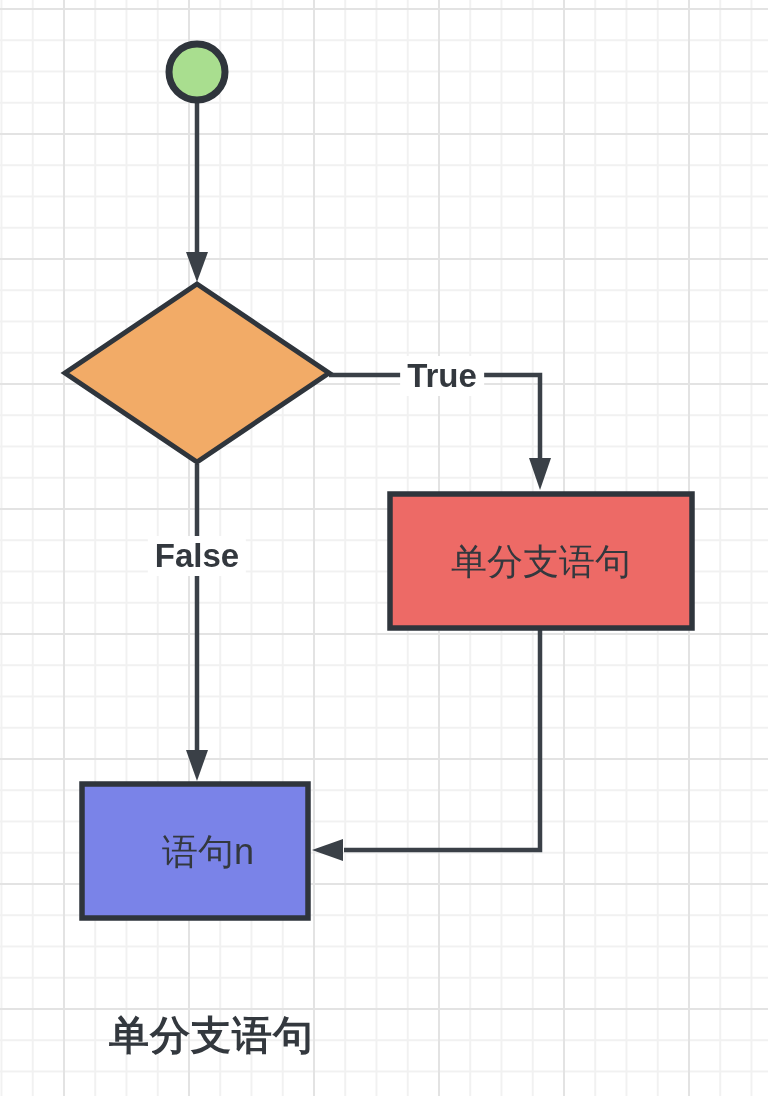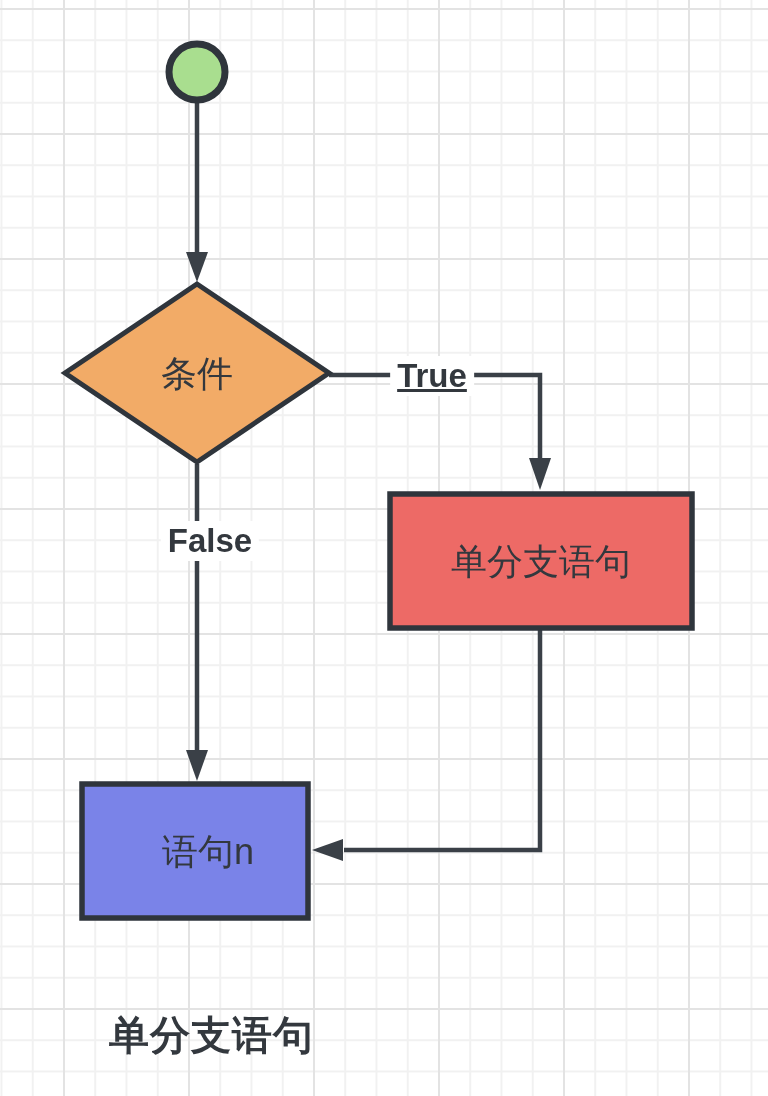--- a/index.html
+++ b/index.html
@@ -99,22 +99,21 @@
 
     <path class="edge-line" d="M540 630 L540 850 L344 850"></path>
     <polygon class="arrow-head" points="343,839 343,861 312,850"></polygon>
 
     <circle class="node node-start" cx="197" cy="72" r="28"></circle>
     <polygon class="node node-condition" points="197,284 329,373 197,462 65,373"></polygon>
     <rect class="node node-branch" x="390" y="494" width="302" height="134"></rect>
     <rect class="node node-statement" x="82" y="784" width="226" height="134"></rect>
   </svg>
 
-  <div class="shape-label" style="left:197px; top:374px;">条件</div>
   <div class="shape-label" style="left:541px; top:562px;">单分支语句</div>
   <div class="shape-label" style="left:208px; top:852px;">语句n</div>
 
-  <div class="edge-label" style="left:432px; top:376px;text-decoration:underline;">True</div>
-  <div class="edge-label" style="left:197px; top:541px;margin-left:13px;">False</div>
+  <div class="edge-label" style="left:442px; top:376px;">True</div>
+  <div class="edge-label" style="left:197px; top:556px;">False</div>
 
   <div class="diagram-title">单分支语句</div>
 
 </div>
 
 </body></html>

